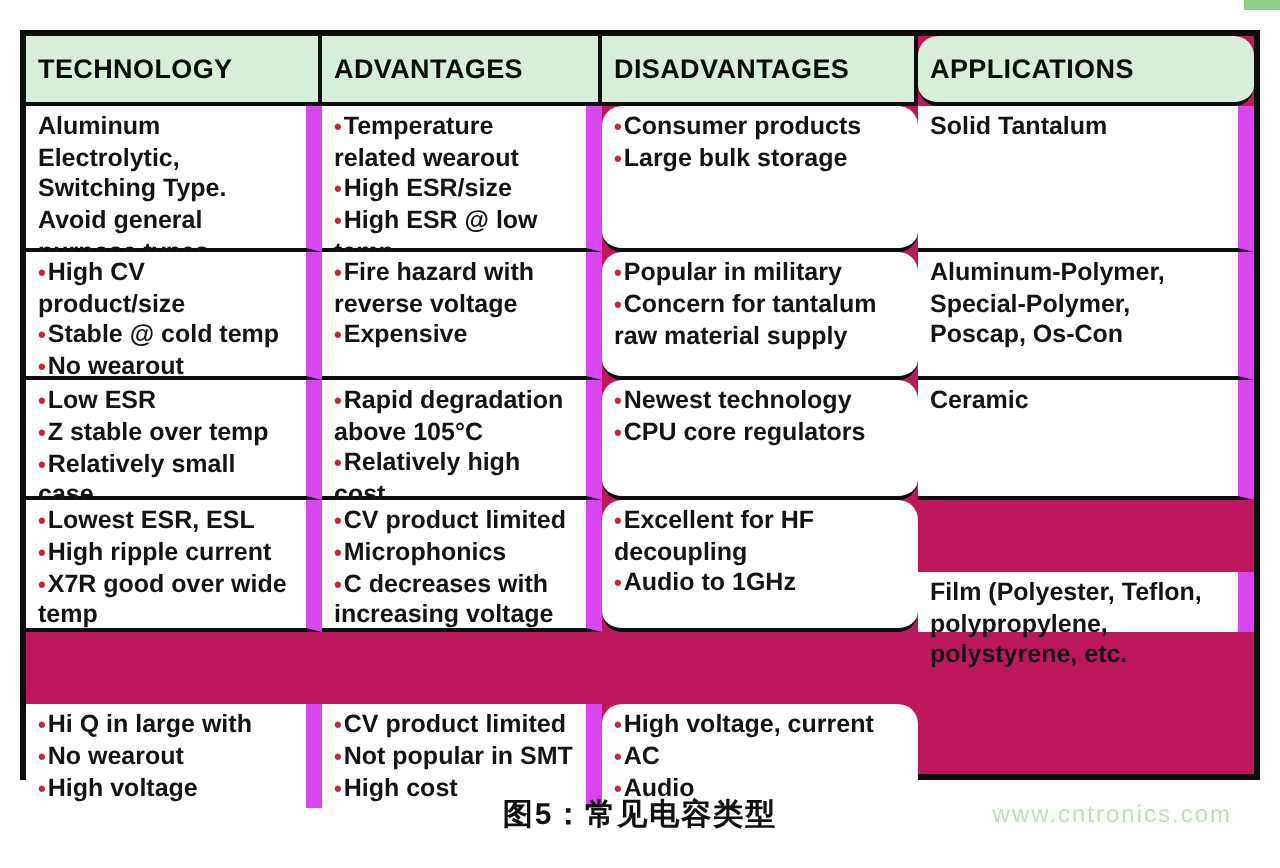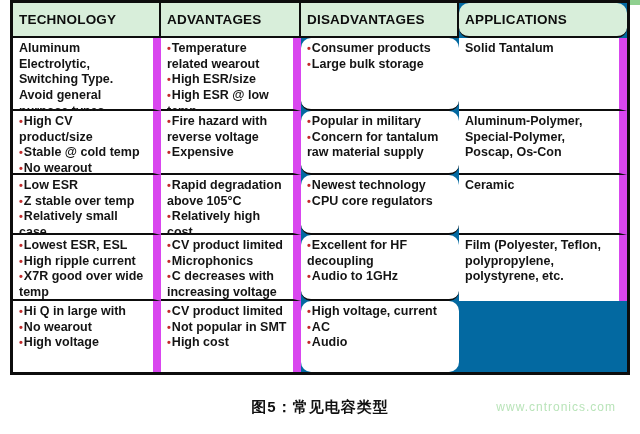--- a/index.html
+++ b/index.html
@@ -3,36 +3,36 @@
 <meta charset="utf-8">
 <style>
   * { margin:0; padding:0; box-sizing:border-box; }
   html,body { width:640px; height:434px; background:#ffffff; overflow:hidden;
     font-family:"Liberation Sans", sans-serif; }
   .page { position:relative; width:640px; height:434px; background:#ffffff; }
 
   .corner-mark { position:absolute; top:0; right:0; width:18px; height:5px;
     background:#8fd08f; }
 
-  .cap-table { position:absolute; left:10px; top:0; width:620px; height:375px;
+  .cap-table { position:absolute; left:10px; top:15px; width:620px; height:375px;
     border:3px solid #0d0d0d; display:grid;
     grid-template-columns:148px 140px 158px 168px;
     grid-template-rows:35px 73px 64px 60px 66px auto;
-    background:#0369a1; }
+    background:#be185d; }
 
   .hcell { background:#d8eeda; border-right:2px solid #0d0d0d;
     border-bottom:2px solid #0d0d0d; display:flex; align-items:center;
     padding:2px 6px; font-size:13.5px; font-weight:bold; color:#0d0d0d;
     letter-spacing:.2px; }
   .hcell.last, .cell.last { border-right:none;border-radius:10px; }
 
   .cell { background:#ffffff; border-right:8px solid #d946ef;
     border-bottom:2px solid #0d0d0d; padding:3px 5px 2px 6px;
     font-size:12.5px; font-weight:bold; color:#141414; line-height:1.25; }
-  .cell.bottom { border-bottom:none; }
+  .cell.bottom { border-bottom:none;margin-top:36px; }
 
   .tech { color:#141414; }
 
   .cell-item { color:#141414; }
   .bullet { color:#c02a2a; margin-right:1px; font-size:11px; }
 
   .caption-row { position:absolute; left:0; top:398px; width:640px; height:28px; }
   .caption { position:absolute; left:0; width:640px; text-align:center;
     font-size:15px; font-weight:bold; color:#111111;
     letter-spacing:1px; }

